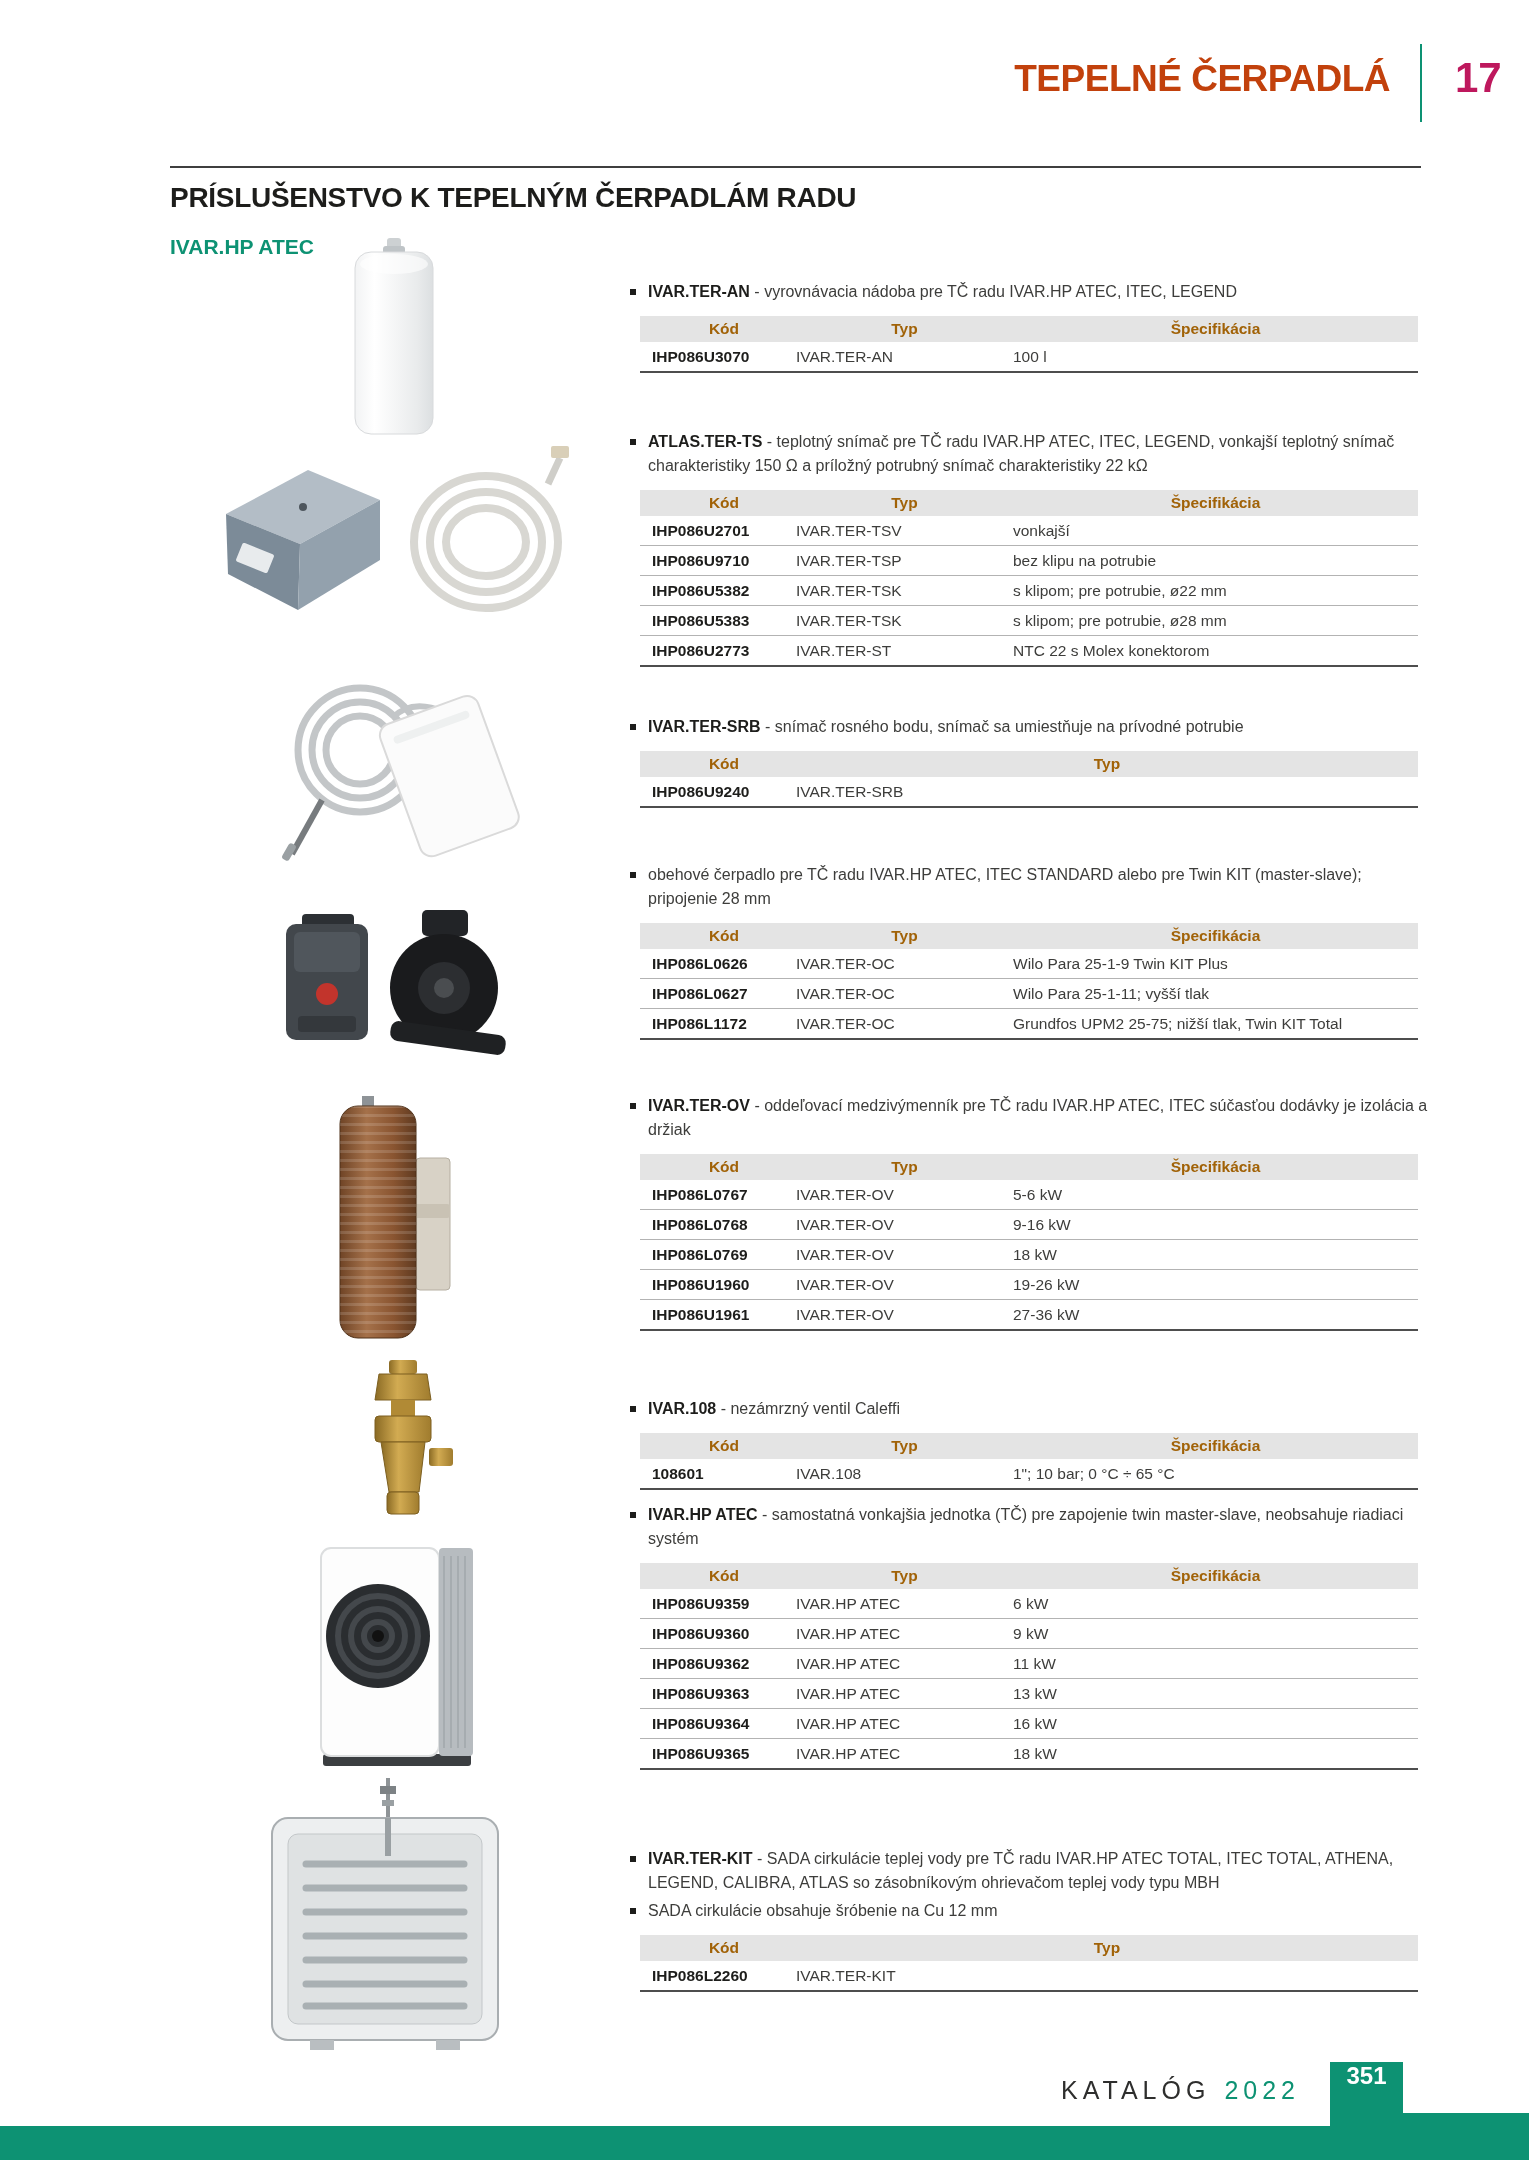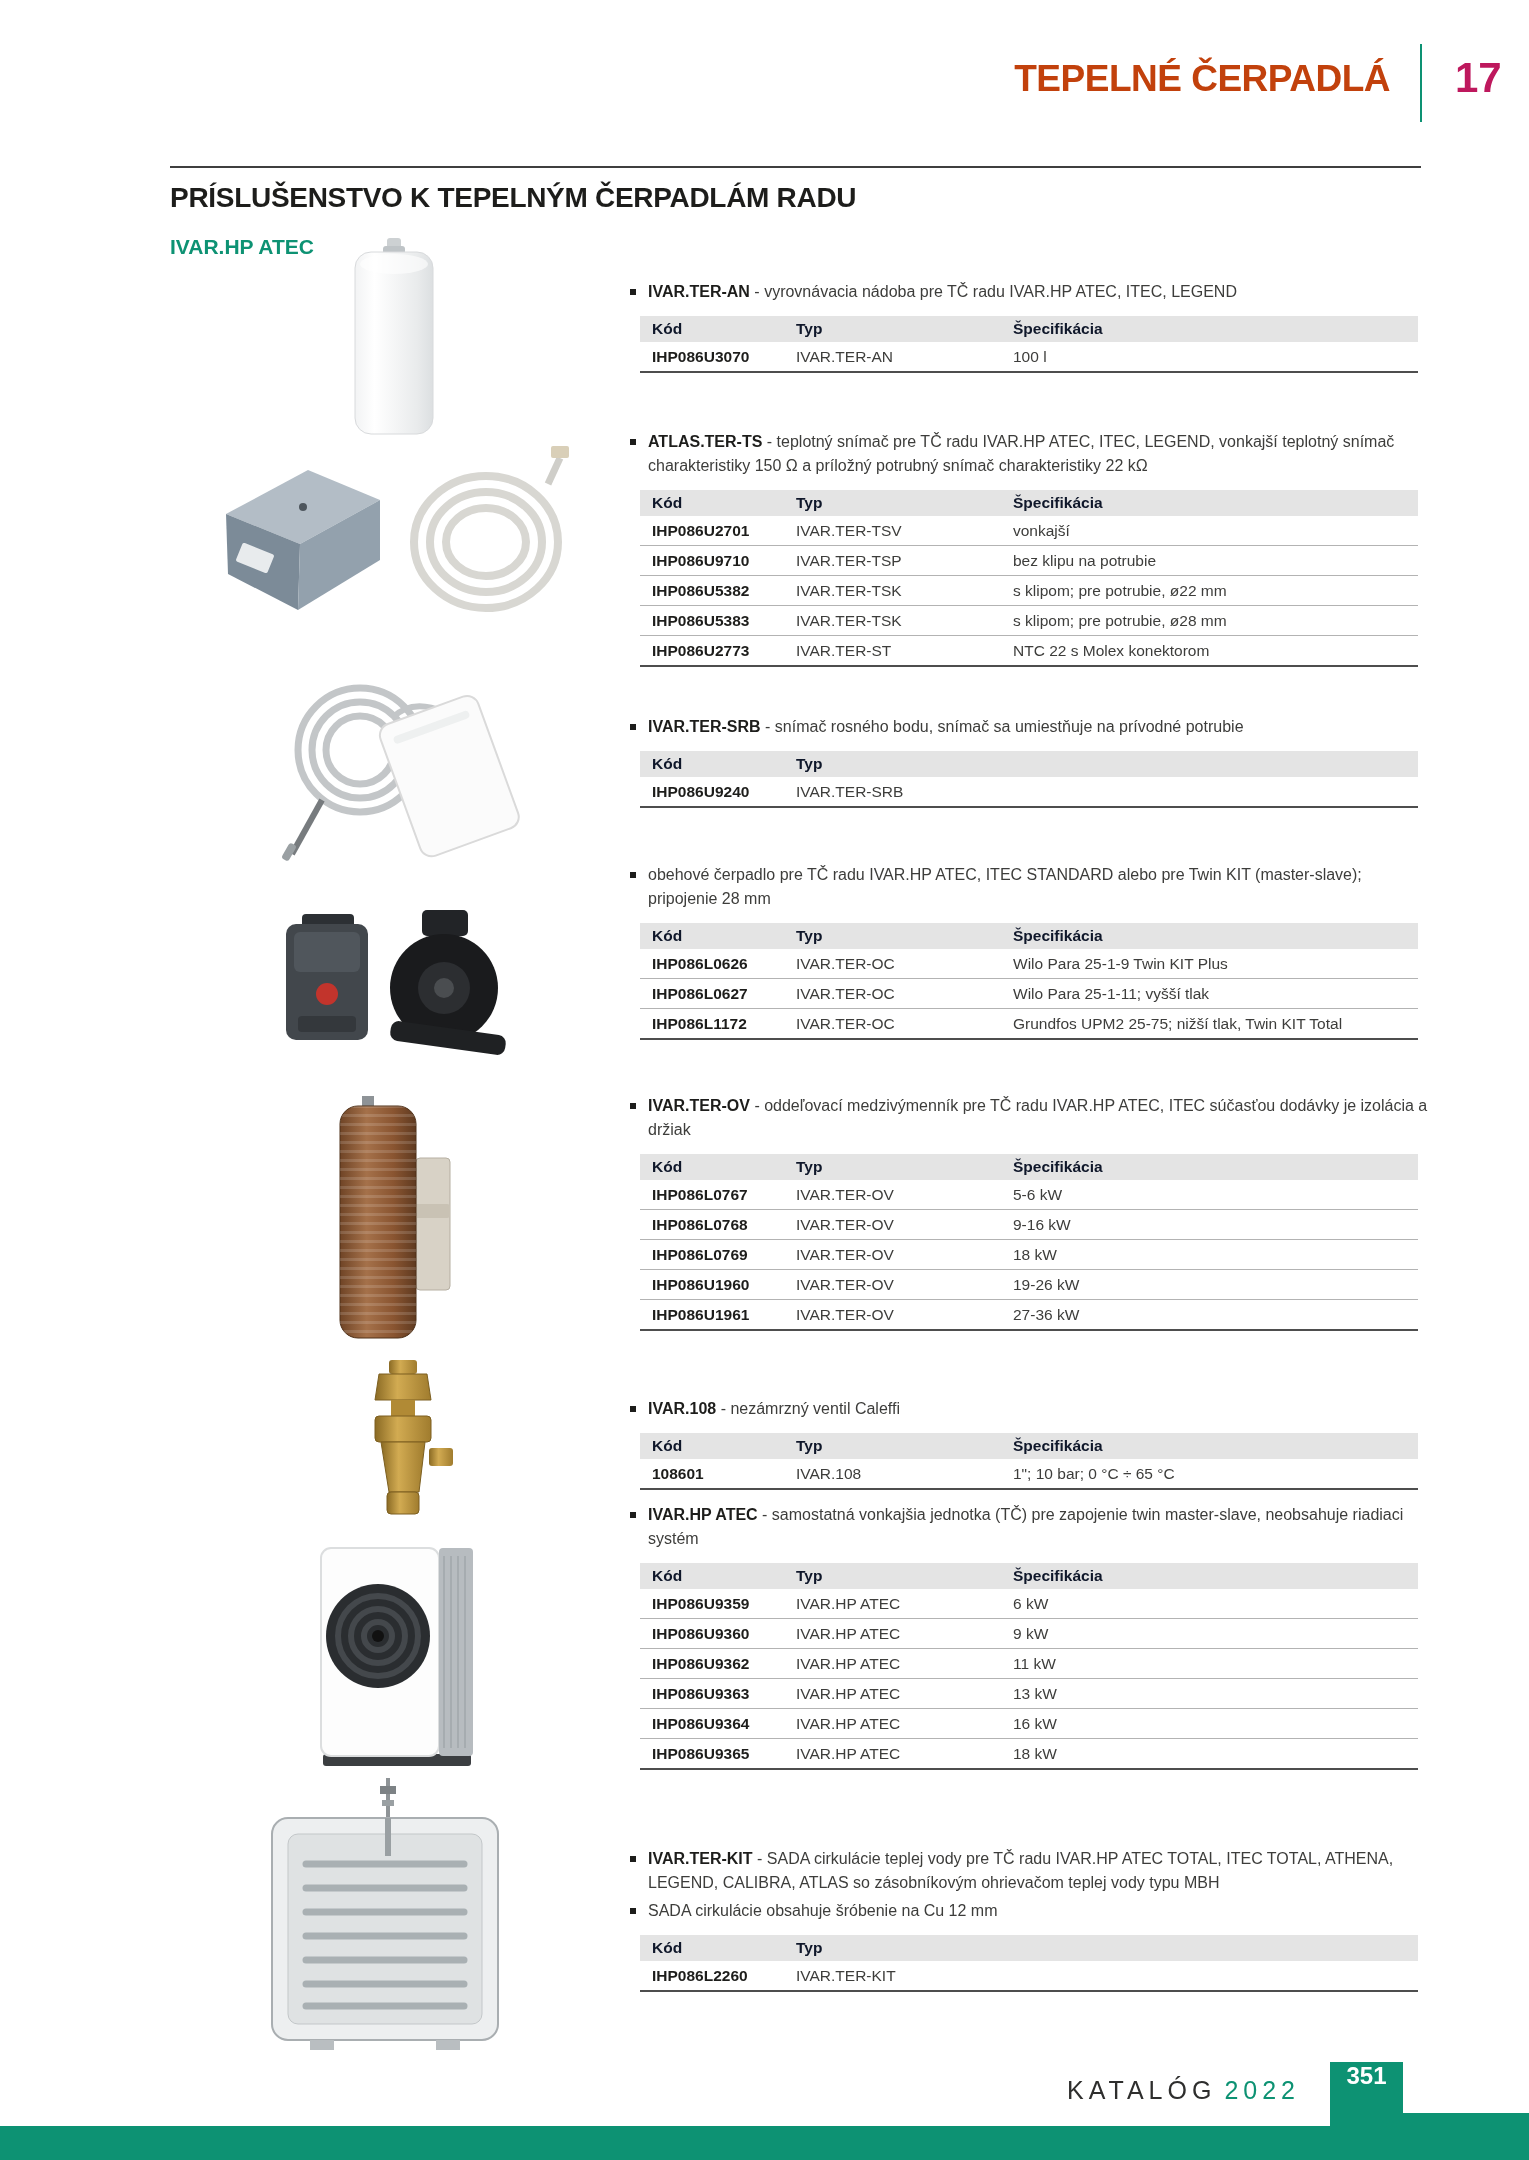--- a/index.html
+++ b/index.html
@@ -22,31 +22,31 @@
   .bullets{list-style:none;margin:0;padding:0;font-size:16px;line-height:24px;color:#3d3d3b;}
   .bullets li{position:relative;padding-left:20px;}
   .bullets li + li{margin-top:4px;}
   .bullets li::before{content:"";position:absolute;left:2px;top:9px;width:6px;height:6px;background:#1d1d1b;}
   .bullets .lead{font-weight:bold;color:#1d1d1b;}
   .spec-table{
     border-collapse:collapse;table-layout:fixed;width:778px;margin:12px 0 0 12px;
     border-bottom:2px solid #4e4e4e;font-size:15.5px;
   }
   .spec-table th{
-    background:#e4e4e4;text-align:left;font-weight:bold;color:#0f172a;height:26px;padding:0;
+    background:#e4e4e4;text-align:center;font-weight:bold;color:#a16207;height:26px;padding:0;
   }
   .spec-table td{height:29px;padding:0;color:#3d3d3b;border-bottom:1px solid #b3b3b3;}
   .spec-table tbody tr:last-child td{border-bottom:none;}
   .spec-table th:first-child,.spec-table td:first-child{padding-left:12px;}
   .spec-table td:first-child{font-weight:bold;color:#1d1d1b;}
   
   .product-image{position:absolute;}
   
   .footer-catalog{position:absolute;top:2076px;right:229px;font-size:25px;letter-spacing:5px;color:#2e2e2d;white-space:nowrap;}
-  .footer-catalog .year{color:#0d9273;margin-left:8px;}
+  .footer-catalog .year{color:#0d9273;margin-left:14px;}
   .footer-pagebox{
     position:absolute;left:1330px;top:2062px;width:73px;height:64px;background:#0d9273;
     display:flex;align-items:flex-start;justify-content:center;color:#ffffff;font-size:24px;font-weight:bold;
   }
   .footer-strip{position:absolute;left:1403px;top:2113px;width:126px;height:47px;background:#0d9273;}
   .footer-bar{position:absolute;left:0;top:2126px;width:1529px;height:34px;background:#0d9273;}
 </style>
 </head>
 <body>
 

